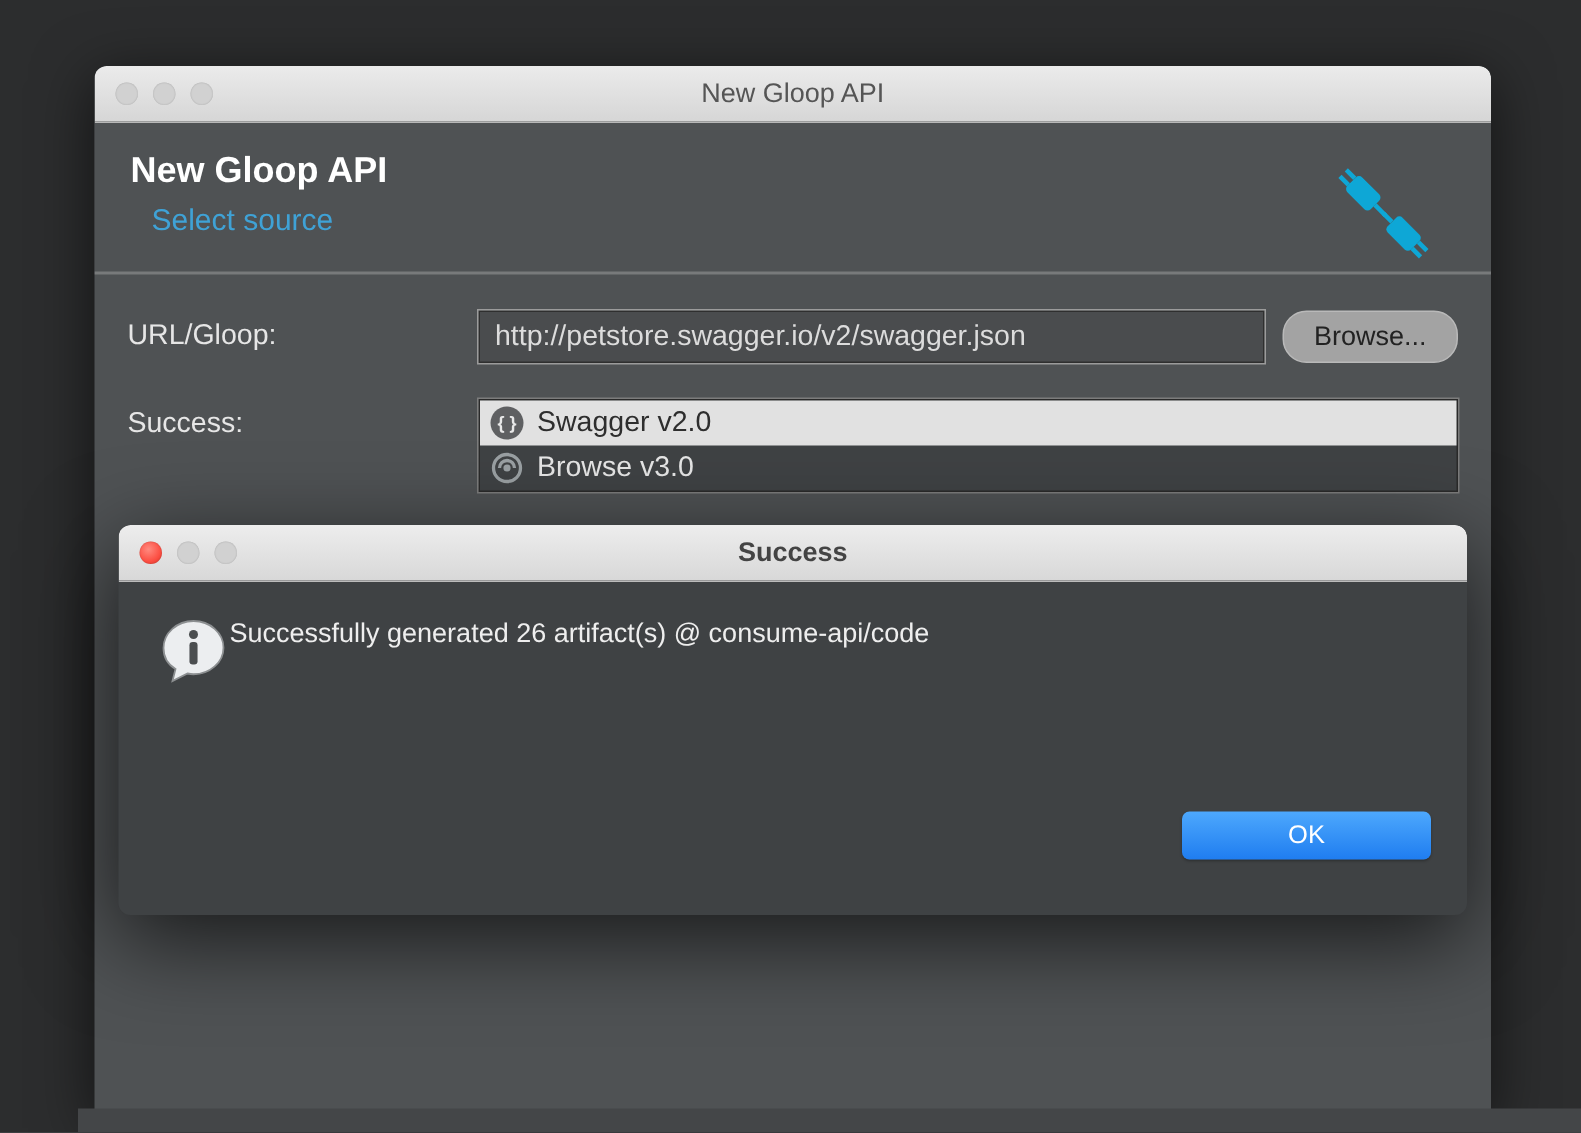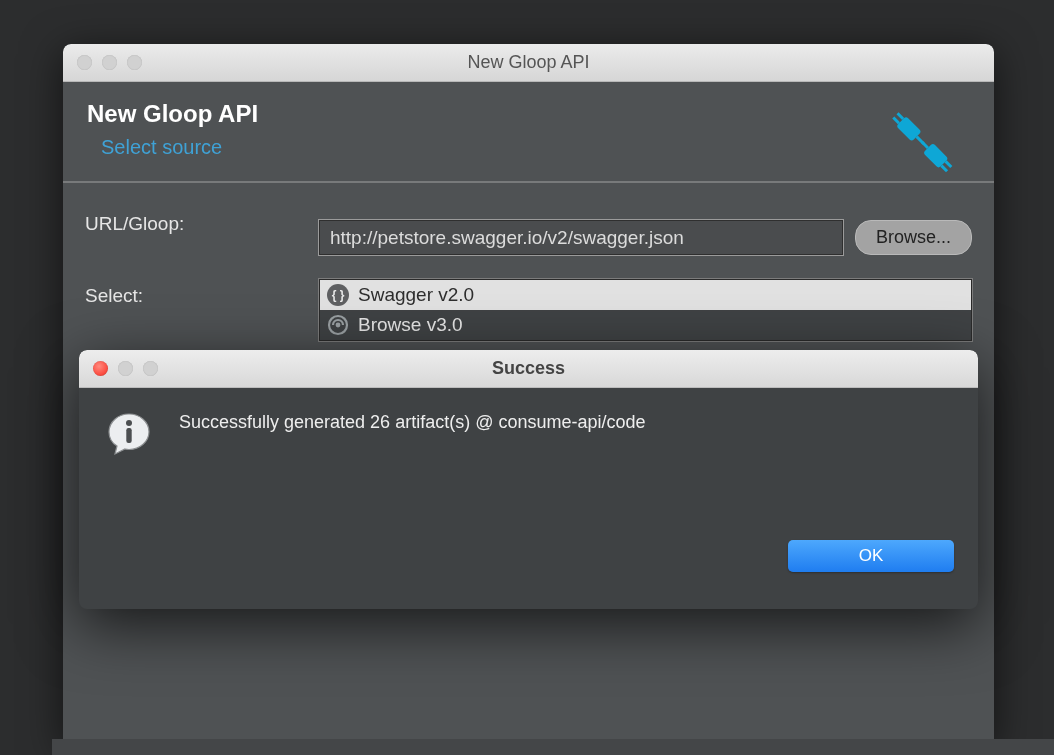--- a/index.html
+++ b/index.html
@@ -88,21 +88,20 @@
   }
   .form-label {
     width: 234px;
     padding-top: 6px;
   }
   .form-control-area {
     flex: 1;
     display: flex;
     gap: 12px;
     align-items: flex-start;
-    margin-top: 13px;
   }
   .text-input {
     flex: 1;
     height: 35px;
     background: #4a4c4e;
     border: 1px solid #2f2f2f;
     outline: 1px solid #9b9b9b;
     color: #dcdcdc;
     font-size: 19px;
     padding: 0 10px;
@@ -182,21 +181,20 @@
     text-align: center;
     font-size: 18px;
     color: #444;
   }
   .traffic-dot.red {
     background: radial-gradient(circle at 40% 35%, #ff8a7f, #fc4f43 60%, #d33228);
   }
   .modal-body {
     display: flex;
     padding: 22px 26px 8px 26px;
-    gap: 26px;
   }
   .modal-icon {
     width: 48px;
     flex-shrink: 0;
   }
   .modal-message {
     color: #eeeeee;
     font-size: 18px;
     padding-top: 2px;
   }
@@ -263,21 +261,21 @@
   <div class="wizard-body">
     <div class="form-row">
       <div class="form-label">URL/Gloop:</div>
       <div class="form-control-area">
         <input type="text" class="text-input" value="http://petstore.swagger.io/v2/swagger.json" style="">
         <button class="browse-btn">Browse...</button>
       </div>
     </div>
 
     <div class="form-row">
-      <div class="form-label">Select:</div>
+      <div class="form-label">Success:</div>
       <div class="source-list">
         <div class="source-item selected">
           <span class="source-icon">
             <span class="swagger-badge">{ }</span>
           </span>
           <span>Swagger v2.0</span>
         </div>
         <div class="source-item">
           <span class="source-icon">
             <svg width="22" height="22" viewBox="0 0 22 22">

